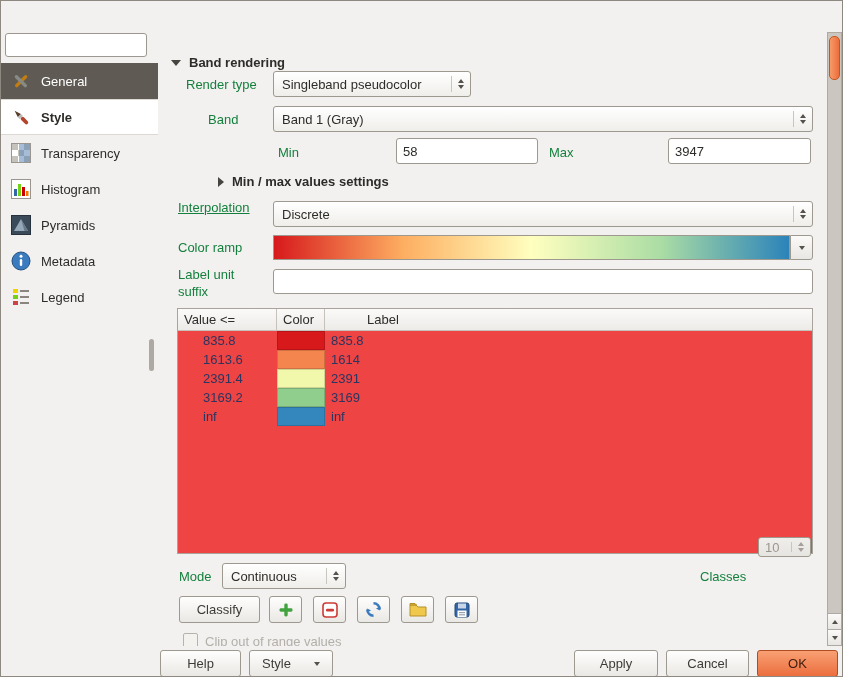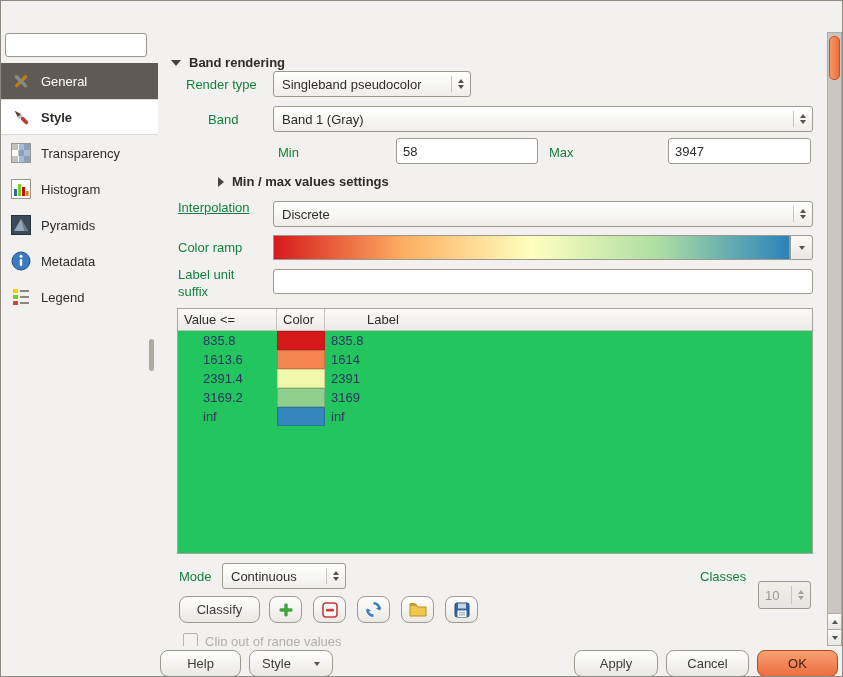--- a/index.html
+++ b/index.html
@@ -46,31 +46,31 @@
   .arrows { width:18px; flex:none; display:flex; flex-direction:column; align-items:center; justify-content:center; gap:2px; }
   .t-up { width:0; height:0; border-left:3.5px solid transparent; border-right:3.5px solid transparent; border-bottom:4px solid #55524c; }
   .t-dn { width:0; height:0; border-left:3.5px solid transparent; border-right:3.5px solid transparent; border-top:4px solid #55524c; }
   .t-up.dis { border-bottom-color:#a5a19a; } .t-dn.dis { border-top-color:#a5a19a; }
   .tinput { position:absolute; border:1px solid #9d998f; border-radius:3px; background:#fff;
     padding:0 6px; font:13px "Liberation Sans",sans-serif; color:#2e2c29; outline:none; }
   .ramp-preview { position:absolute; border:1px solid #9d998f; cursor:pointer; }
   .ramp-btn { position:absolute; background:linear-gradient(#fbfaf8,#e9e7e3); border:1px solid #9d998f;
     border-radius:0 3px 3px 0; display:flex; align-items:center; justify-content:center; cursor:pointer; }
   
-  .cmtable { position:absolute; left:19px; top:279px; width:636px; height:246px; background:#22c55e; border:1px solid #a8a49c; }
+  .cmtable { position:absolute; left:19px; top:279px; width:636px; height:246px; background:#ef4444; border:1px solid #a8a49c; }
   .thead { display:flex; height:22px; background:linear-gradient(#fbfaf9,#ecebe8); border-bottom:1px solid #c6c2bb; }
   .th { display:flex; align-items:center; padding-left:6px; border-right:1px solid #c6c2bb; color:#2e2c29; }
   .th.c1 { width:99px; } .th.c2 { width:48px; } .th.c3 { flex:1; border-right:none;margin-left:36px; }
   .trow { display:flex; height:19px; align-items:center; cursor:default; }
   .cell-value { width:99px; padding-left:25px; color:#2a3560; }
   .cell-color { width:48px; height:19px; border:1px solid rgba(0,0,0,0.15); cursor:pointer; }
   .cell-label { flex:1; padding-left:6px; color:#2a3560; }
   
   .btn { position:absolute; height:27px; background:linear-gradient(#fefefd,#eae8e4);
-    border:1px solid #9d998f; border-radius:8px; font:13px "Liberation Sans",sans-serif; color:#3c3b37;
+    border:1px solid #9d998f; border-radius:3px; font:13px "Liberation Sans",sans-serif; color:#3c3b37;
     display:flex; align-items:center; justify-content:center; cursor:pointer; }
   .btn-ok { background:linear-gradient(#f8a074,#ec6e3e); border-color:#ad4d20; color:#41200e; }
   .iconbtn { width:33px; }
   .spin { padding-left:6px; background:linear-gradient(#f0eeeb,#e7e5e1); color:#9b978f; cursor:default; }
   .checkbox { position:absolute; width:15px; height:15px; background:#f4f2ef; border:1px solid #b7b3ac; border-radius:2px; }
   .dis-label { color:#b3afa9; }
   
   .scrollbar { position:absolute; left:826px; top:31px; width:15px; height:614px;
     background:#cbc7c0; border:1px solid #aeaaa3; }
   .sthumb { position:absolute; left:1px; top:3px; width:11px; height:44px; border-radius:5px;
@@ -278,21 +278,21 @@
     <div class="combo" style="left:64px; top:534px; width:124px; height:26px;">
       <span>Continuous</span>
       <span class="sp"></span>
         <span class="vsep"></span>
       <span class="arrows">
           <span class="t-up"></span>
           <span class="t-dn"></span>
         </span>
     </div>
     <div class="flabel" style="left:542px; top:540px;">Classes</div>
-    <div class="combo spin" style="left:600px; top:552px; width:53px; height:28px;">
+    <div class="combo spin" style="left:600px; top:508px; width:53px; height:20px;">
       <span>10</span>
       <span class="sp"></span>
         <span class="vsep"></span>
       <span class="arrows">
           <span class="t-up dis"></span>
           <span class="t-dn dis"></span>
         </span>
     </div>
 
     <button class="btn" style="left:21px; top:567px; width:81px;">Classify</button>

